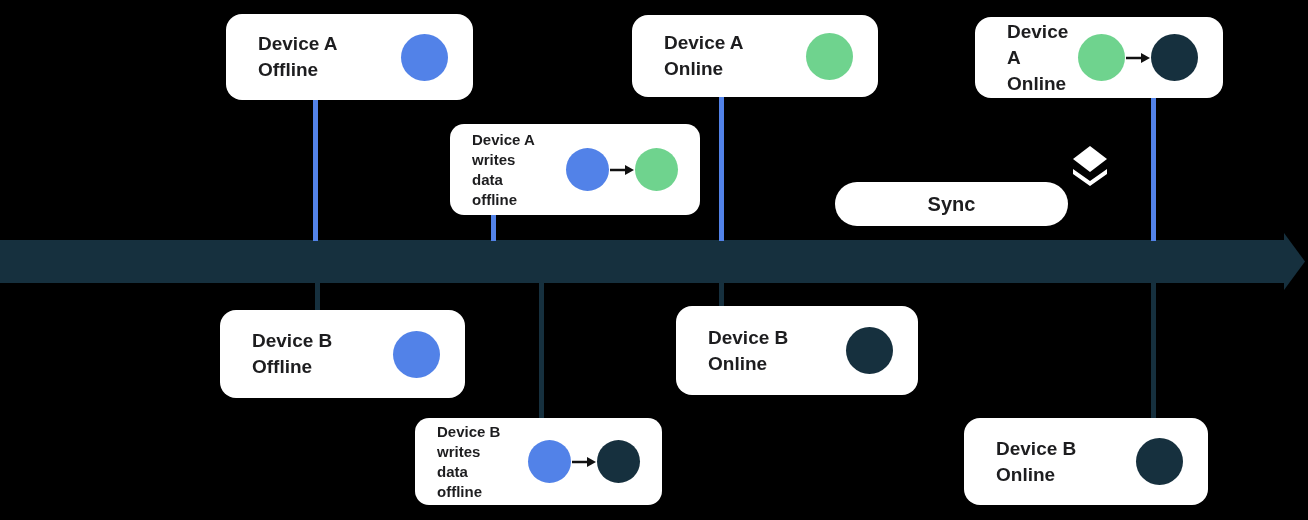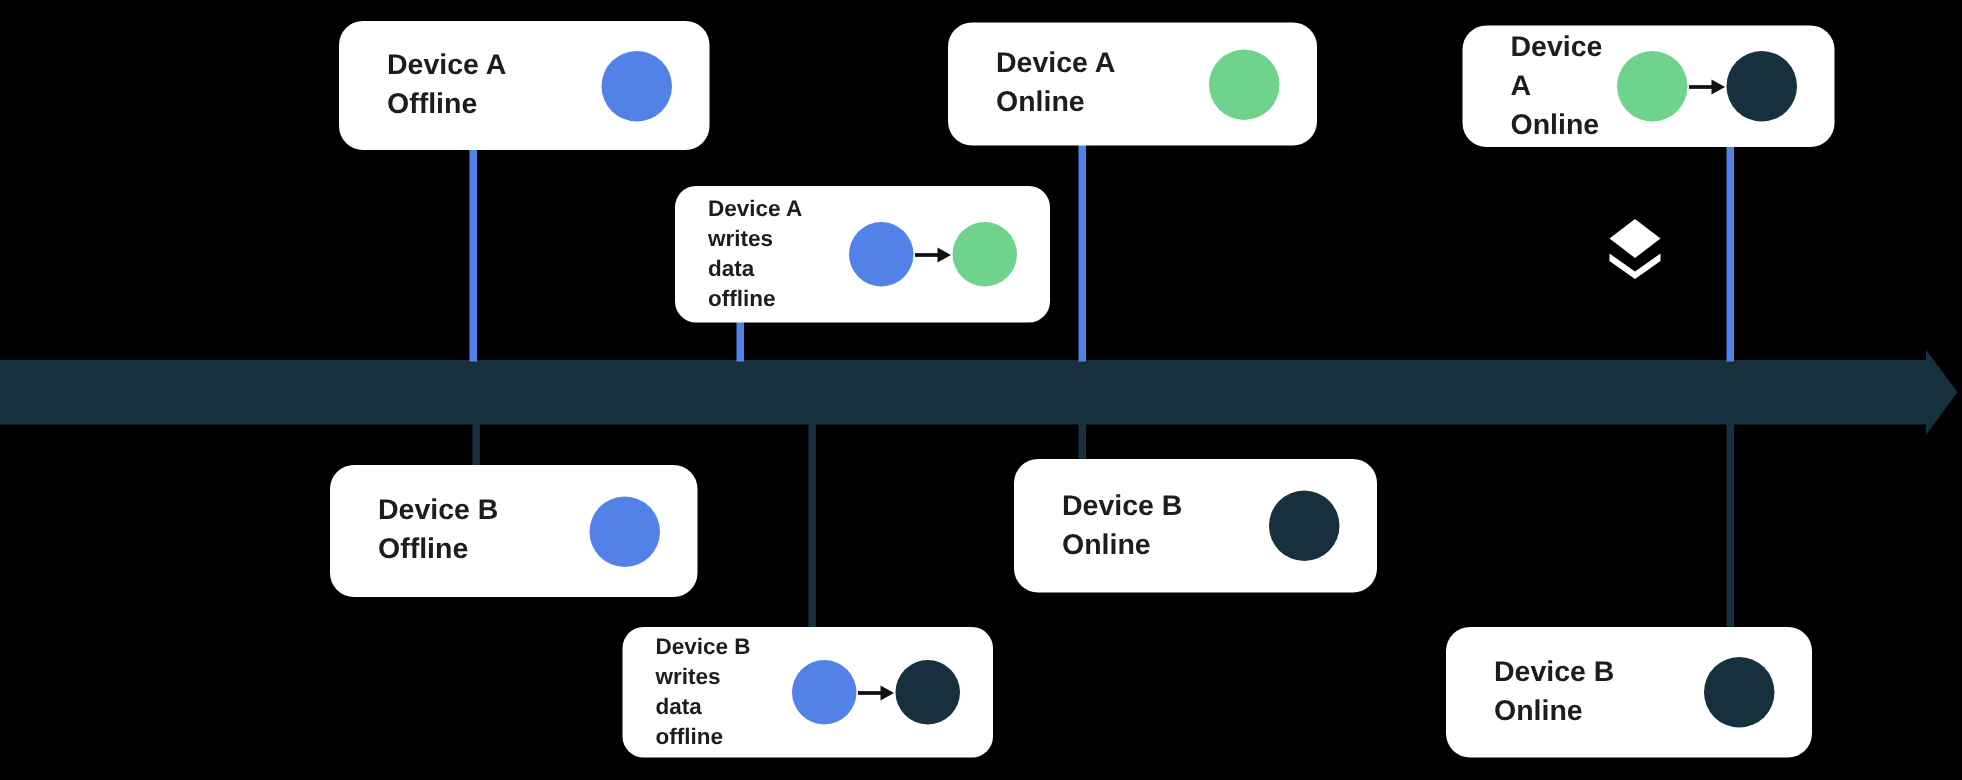--- a/index.html
+++ b/index.html
@@ -44,20 +44,23 @@
 </head>
 <body>
 
 <div class="stage">
 
   <svg class="timeline-svg" width="1308" height="520" viewBox="0 0 1308 520">
     <rect x="0" y="240" width="1284" height="43" fill="#16303E"></rect>
     <polygon points="1284,233 1305,261.5 1284,290" fill="#16303E"></polygon>
   </svg>
 
+  <div class="sync-pill" style="left: 835px; top: 182px; width: 233px; height: 44px;">
+    <span>Sync</span>
+  </div>
 
   <svg class="layers-svg" width="40" height="44" viewBox="0 0 40 44" style="left: 1070px; top: 144px;">
     <polygon points="20,2 37,15 20,28 3,15" fill="#fff"></polygon>
     <polygon points="3,25 20,37 37,25 37,30 20,42 3,30" fill="#fff"></polygon>
   </svg>
 
 <div class="connector" style="left: 313px; top: 98px; height: 143px; background: rgb(82, 130, 232);"></div>
     <div class="connector" style="left: 491px; top: 213px; height: 28px; background: rgb(82, 130, 232);"></div>
     <div class="connector" style="left: 719px; top: 95px; height: 146px; background: rgb(82, 130, 232);"></div>
     <div class="connector" style="left: 1151px; top: 96px; height: 145px; background: rgb(82, 130, 232);"></div>

